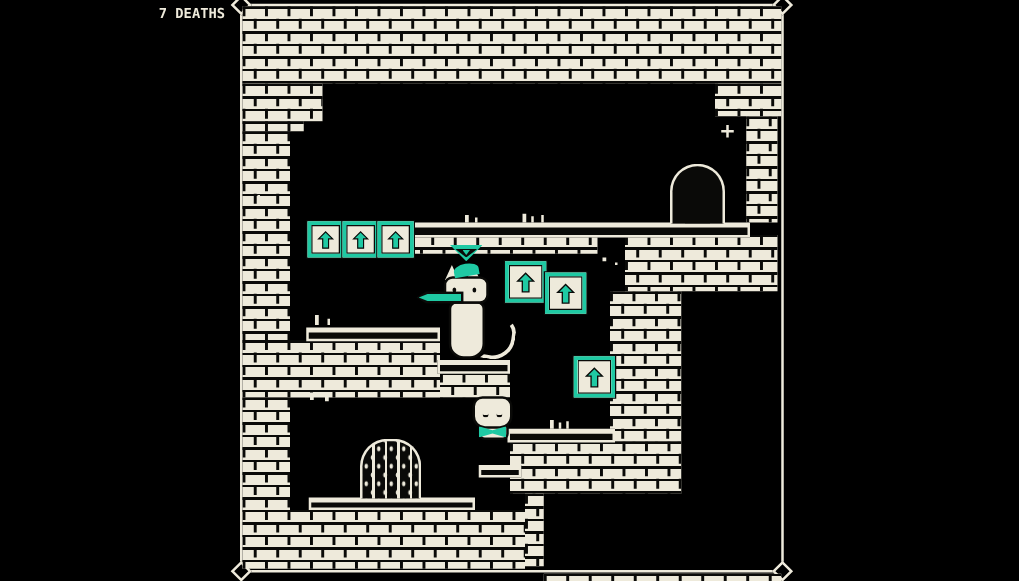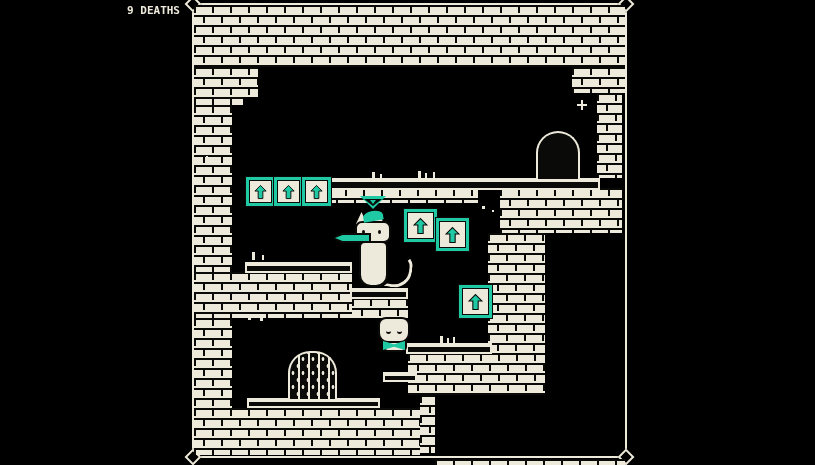--- a/index.html
+++ b/index.html
@@ -48,21 +48,21 @@
   .ear{position:absolute;background:var(--cream);clip-path:polygon(0 100%,50% 0,100% 100%);}
   .speck{position:absolute;background:var(--cream);}
   .abs{position:absolute;}
 </style>
 </head>
 <body>
 
 <div id="stage">
 
   <div id="hud">
-    <div>9 DEATHS</div>
+    <div>7 DEATHS</div>
   </div>
 
   <div class="frame">
     <div class="corner" style="left:-7px;top:-7px;"></div>
     <div class="corner" style="right:-7px;top:-7px;"></div>
     <div class="corner" style="left:-7px;bottom:-7px;"></div>
     <div class="corner" style="right:-7px;bottom:-7px;"></div>
   </div>
 
   <div class="brick" style="left:194px;top:5px;width:431px;height:62px;"></div>

